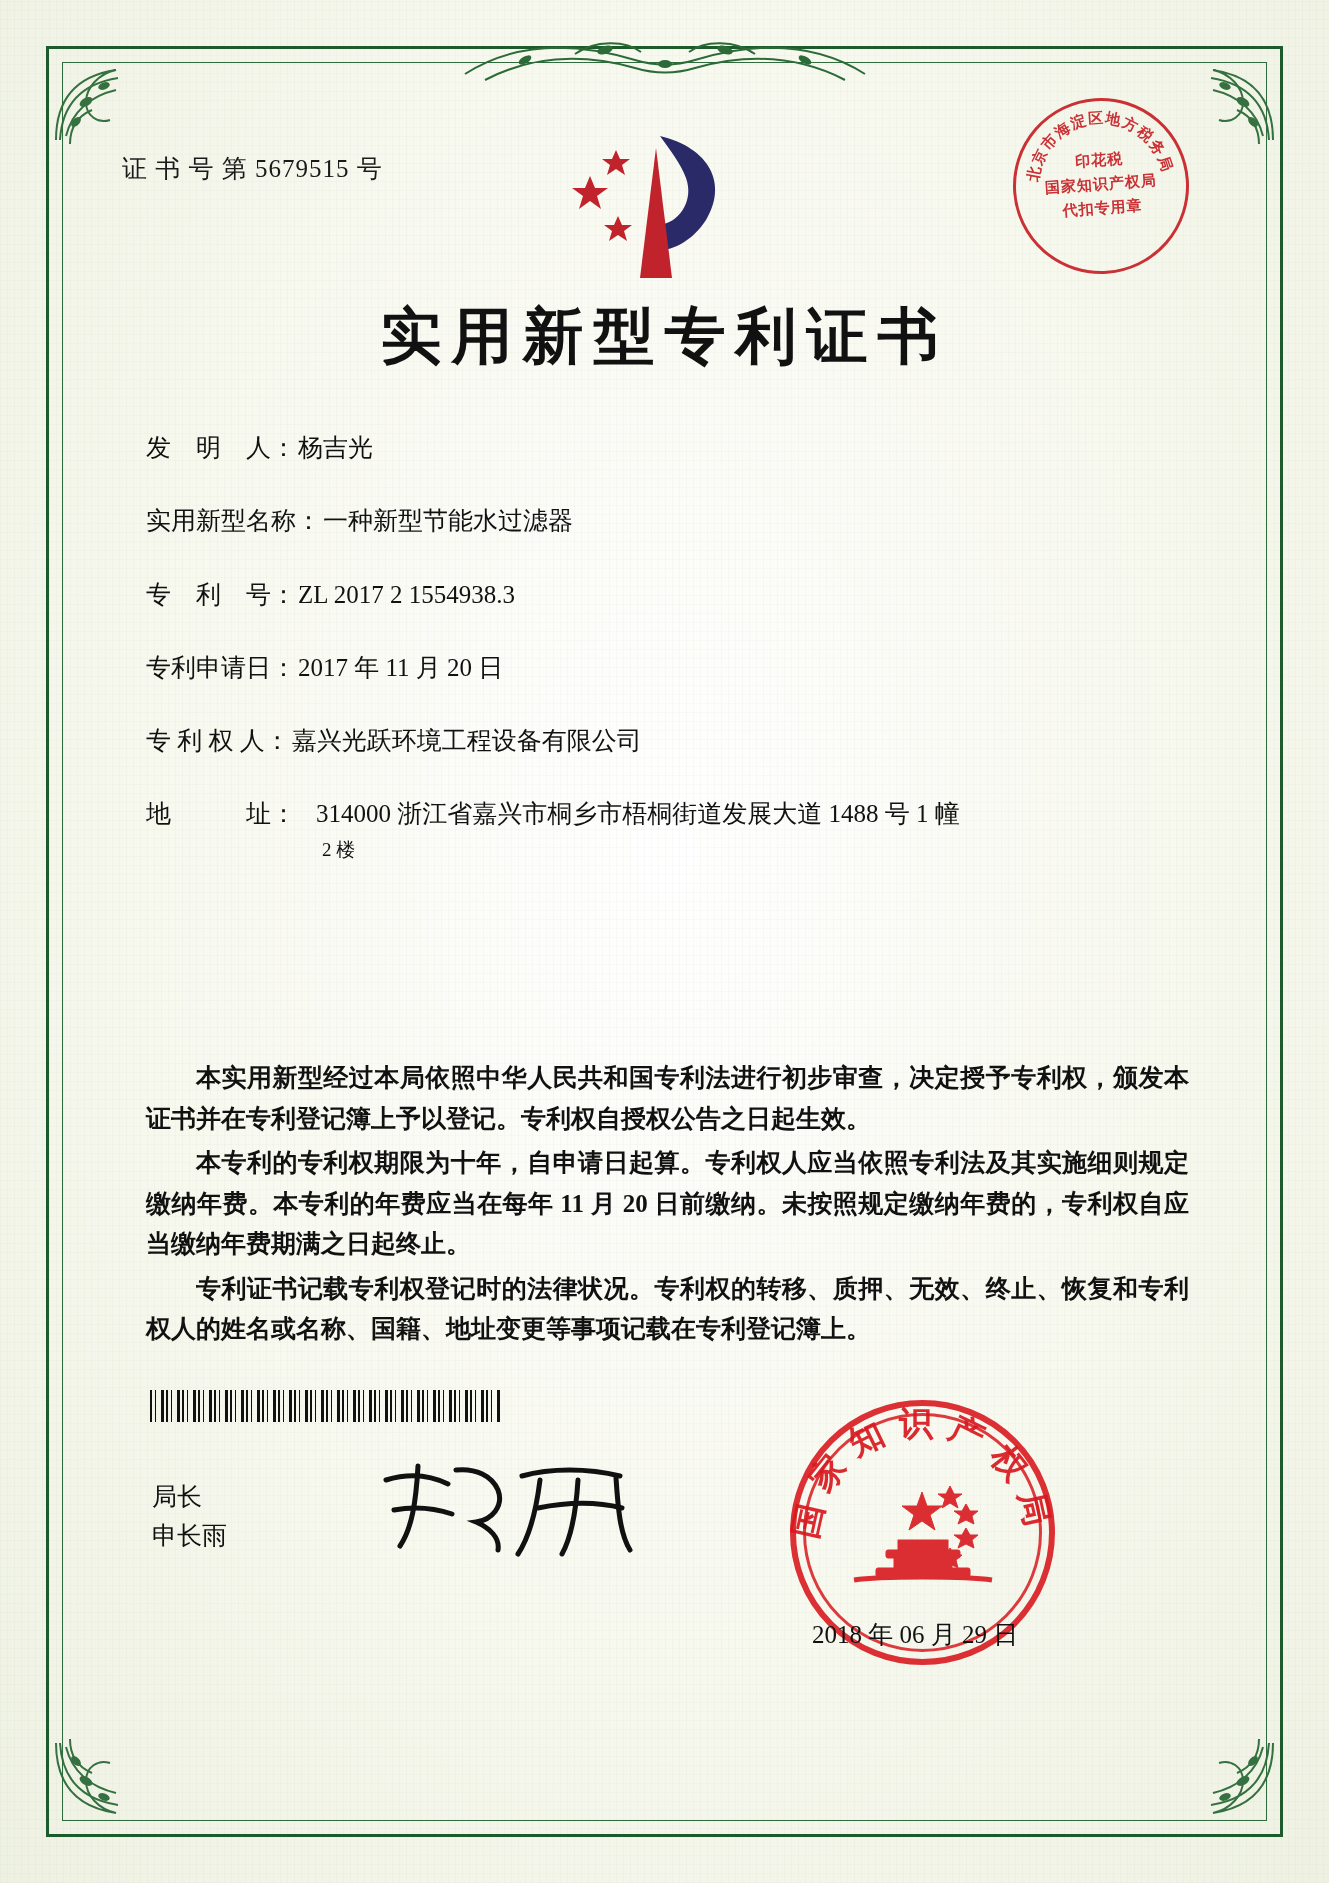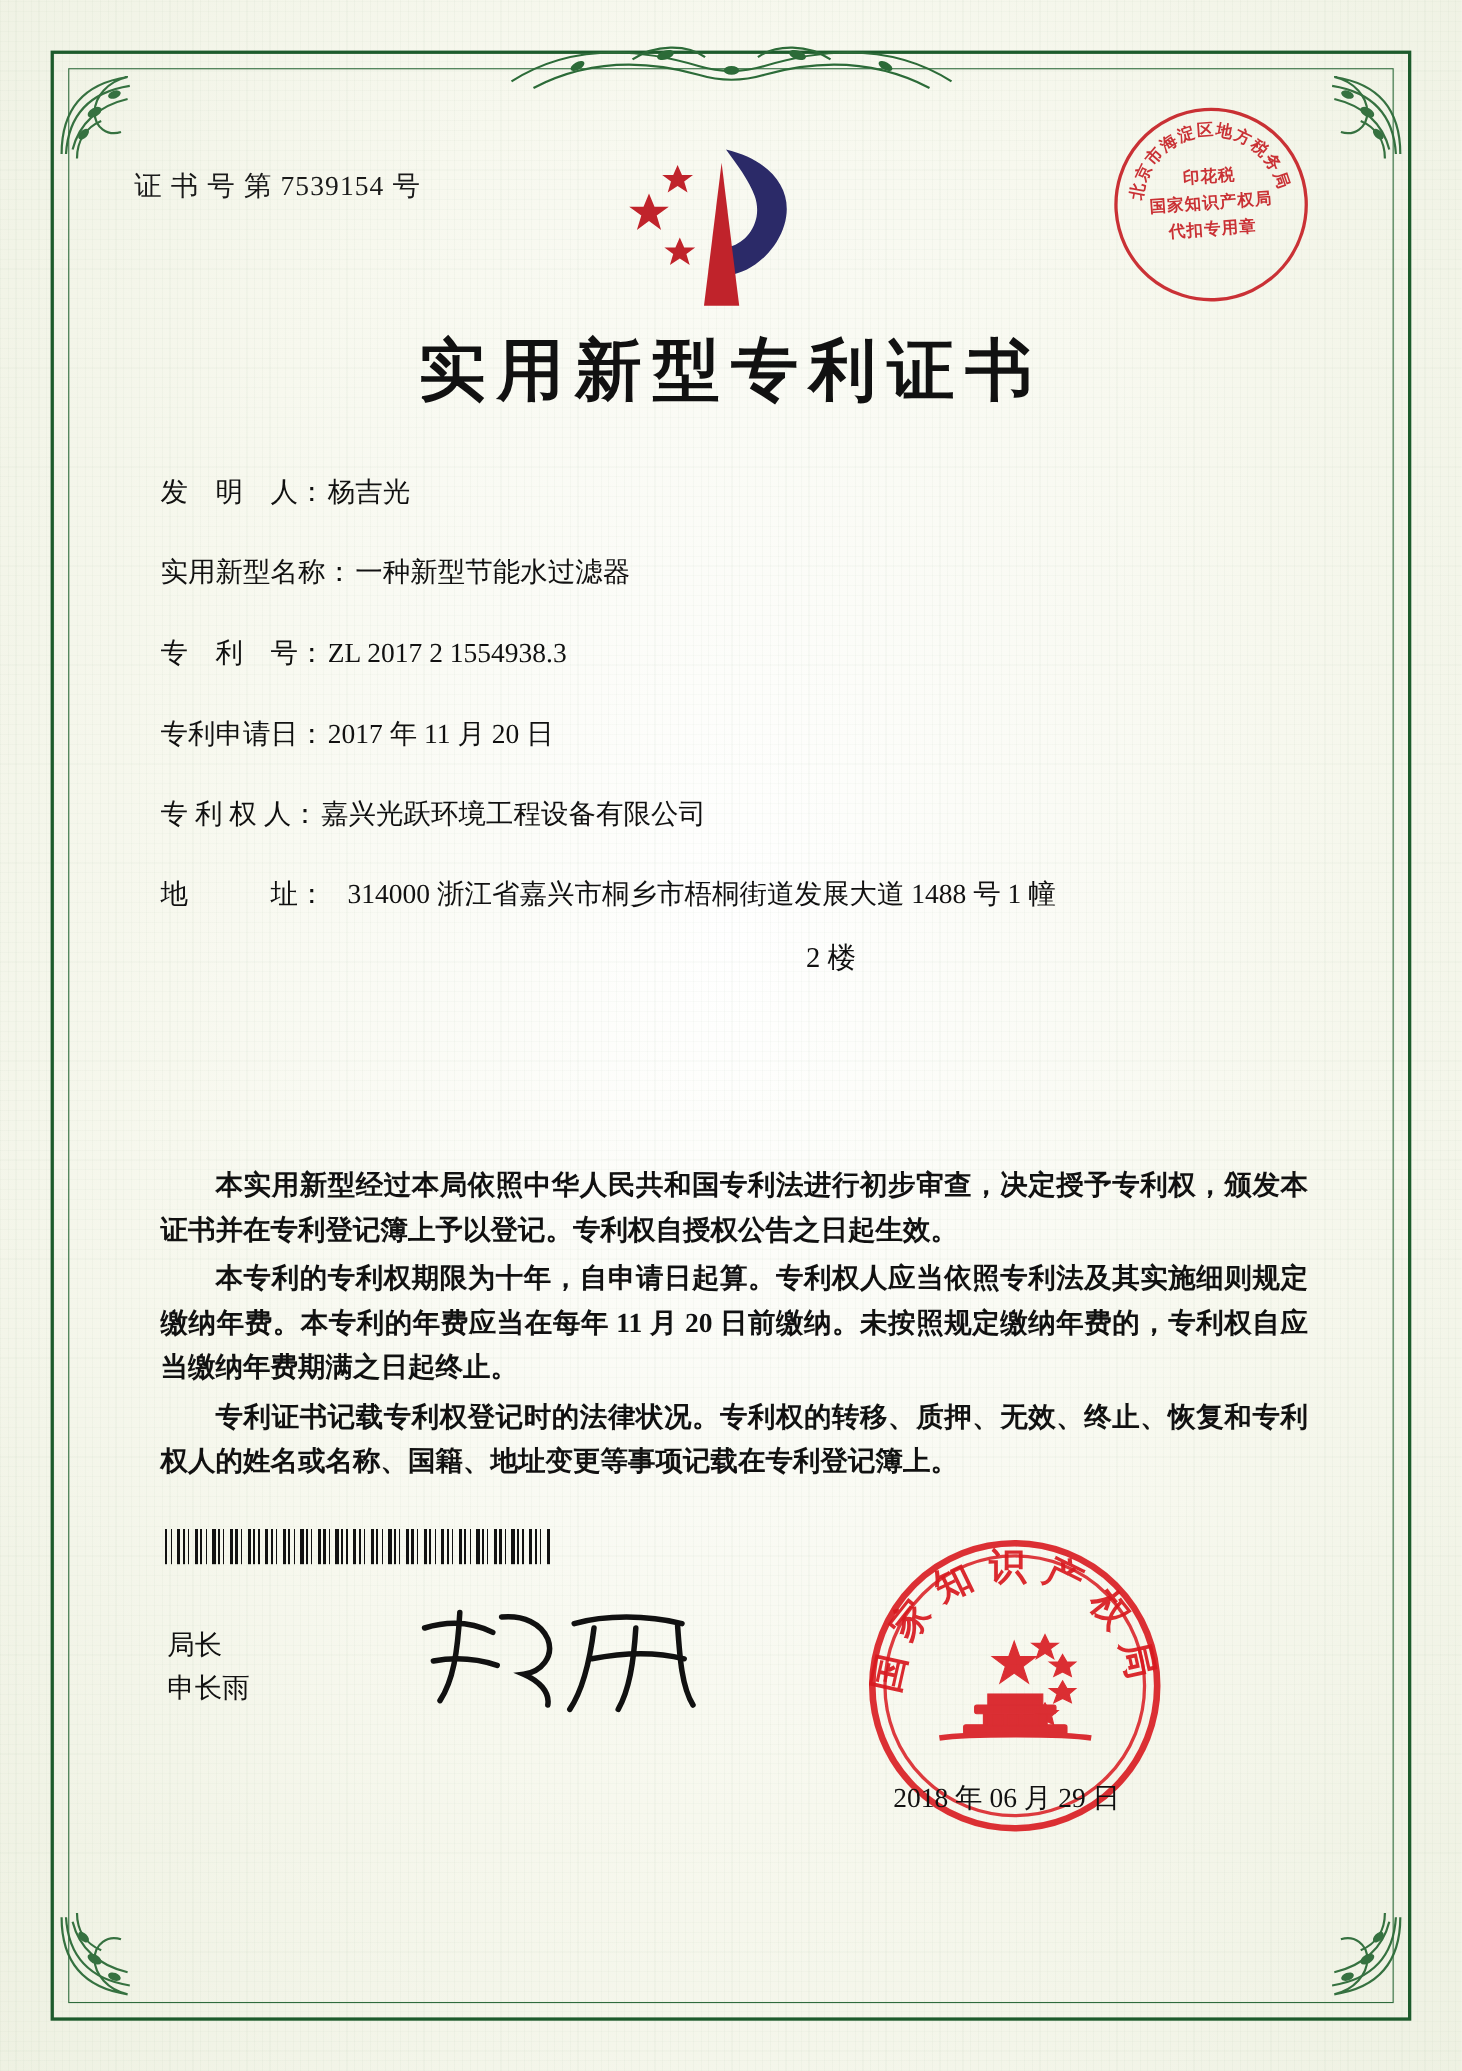--- a/index.html
+++ b/index.html
@@ -150,24 +150,23 @@
   }
   .field .lbl {
     white-space: pre;
     flex: 0 0 auto;
   }
   .field .val {
     flex: 1 1 auto;
     padding-left: 2px;
   }
   .addr-second {
-    margin-top: 20px;
+    margin-top: 4px;
     padding-left: 176px;
-    font-size: 26px;
-    text-align: center;
+    font-size: 19px;
   }
   .grant-row {
     display: flex;
     margin-bottom: 30px;
     font-size: 25px;
   }
   .grant-row .left { width: 540px; }
   .grant-row .right { flex: 1; }
 
   .paragraphs {
@@ -333,21 +332,21 @@
       <g fill="currentColor">
         <ellipse cx="150" cy="16" rx="8" ry="4" transform="rotate(-18 150 16)"></ellipse>
         <ellipse cx="270" cy="16" rx="8" ry="4" transform="rotate(18 270 16)"></ellipse>
         <ellipse cx="210" cy="30" rx="7" ry="4"></ellipse>
         <ellipse cx="70" cy="26" rx="7" ry="3.5" transform="rotate(-30 70 26)"></ellipse>
         <ellipse cx="350" cy="26" rx="7" ry="3.5" transform="rotate(30 350 26)"></ellipse>
       </g>
     </svg>
   </div>
 
-  <div class="cert-no">证 书 号 第 7539154 号</div>
+  <div class="cert-no">证 书 号 第 5679515 号</div>
 
   <div class="logo">
     <svg viewBox="0 0 210 160" width="210" height="160" aria-hidden="true">
       <path d="M100,8 C150,20 168,56 146,92 C133,112 116,120 104,122 L104,96 C120,92 134,72 126,50 C121,36 110,22 100,8 Z" fill="#2b2a68"></path>
       <path d="M96,20 L112,150 L80,150 Z" fill="#c0232b"></path>
       <g fill="#c0232b">
         <polygon points="30,48 35,60 48,60 37,68 41,81 30,73 19,81 23,68 12,60 25,60"></polygon>
         <polygon points="56,22 60,31 70,31 62,37 65,47 56,41 47,47 50,37 42,31 52,31"></polygon>
         <polygon points="58,88 62,97 72,97 64,103 67,113 58,107 49,113 52,103 44,97 54,97"></polygon>
       </g>

